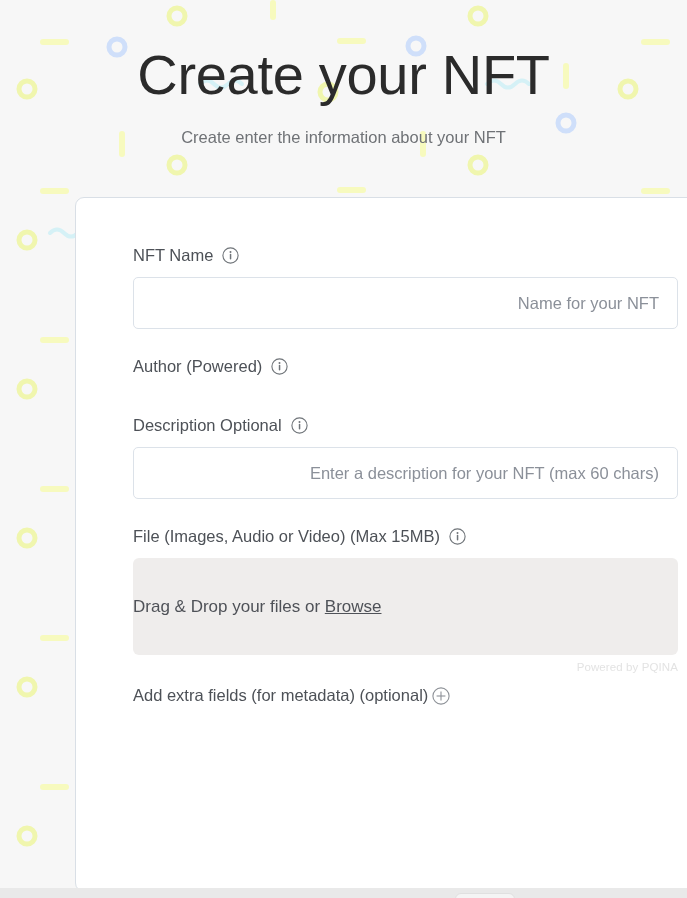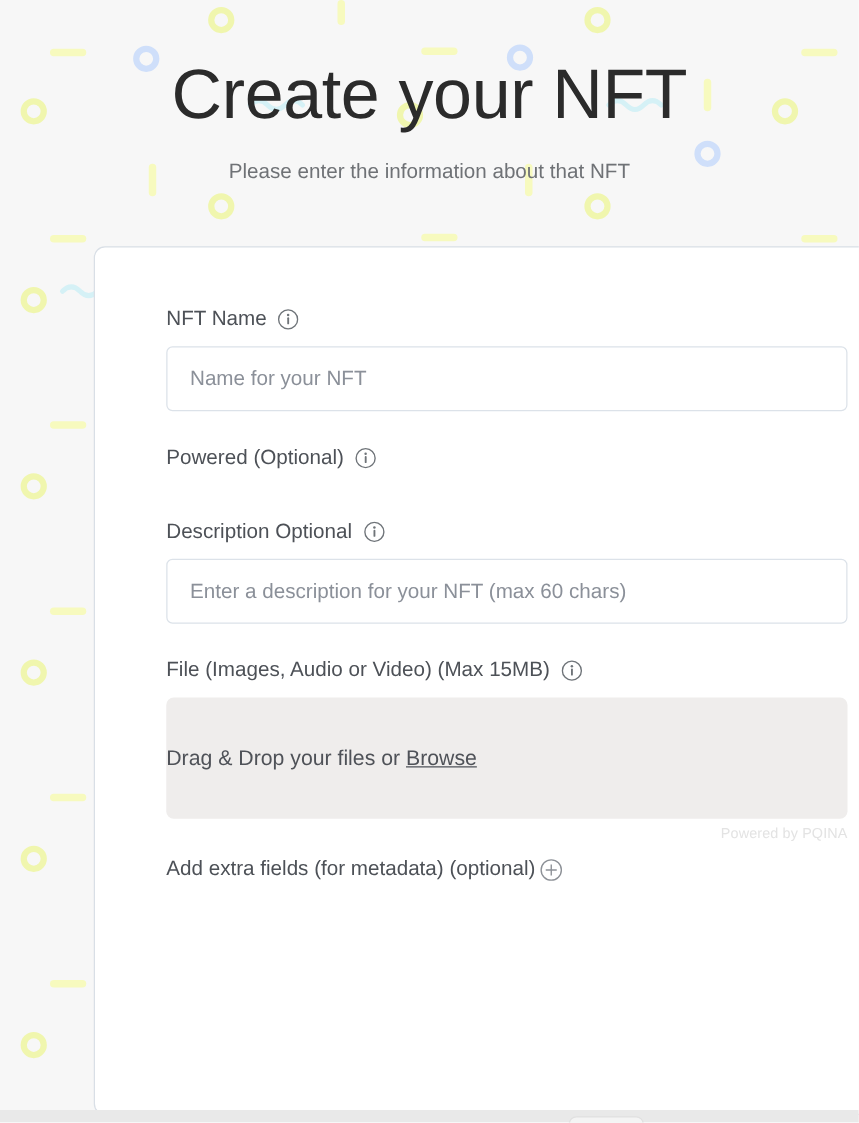--- a/index.html
+++ b/index.html
@@ -100,20 +100,21 @@
     width: 100%;
     height: 52px;
     border: 1px solid #dce2e9;
     border-radius: 5px;
     background: #fff;
     padding: 0 18px;
     font-family: "Liberation Sans", sans-serif;
     font-size: 16.5px;
     color: #3c3f45;
     outline: none;
+    text-align: right;
   }
   .text-input::placeholder {
     color: #8b9099;
     opacity: 1;
   }
 
   .gap-a { height: 28px; }
 
   
   .dropzone {
@@ -244,21 +245,21 @@
     <path d="M668 552 l0 18 l-16 0 l0 18"></path>
     <path d="M668 851 l0 18 l-16 0 l0 18"></path>
   </g>
 </svg>
 
 <div class="page">
 
   <div class="header">
     <h1 class="page-title">Create your NFT</h1>
     <p class="subtitle">
-      <span class="ln">Please enter the information about that NFT</span>
+      <span class="ln">Create enter the information about your NFT</span>
     </p>
   </div>
 
   <div class="card">
 
     <div class="field">
       <div class="field-label-row">
         <span class="field-label">NFT Name</span>
         <span class="info-icon">
           <svg width="17" height="17" viewBox="0 0 17 17">
@@ -268,21 +269,21 @@
           </svg>
         </span>
       </div>
       <input class="text-input" type="text" placeholder="Name for your NFT" value="" style="">
     </div>
 
     <div class="gap-a"></div>
 
     <div class="field">
       <div class="field-label-row">
-        <span class="field-label">Powered (Optional)</span>
+        <span class="field-label">Author (Powered)</span>
         <span class="info-icon">
           <svg width="17" height="17" viewBox="0 0 17 17">
             <circle cx="8.5" cy="8.5" r="7.6" fill="none" stroke="#6f7479" stroke-width="1.1"></circle>
             <circle cx="8.5" cy="4.9" r="1" fill="#6f7479"></circle>
             <rect x="7.8" y="6.8" width="1.5" height="5.6" rx="0.7" fill="#6f7479"></rect>
           </svg>
         </span>
       </div>
     </div>
 

